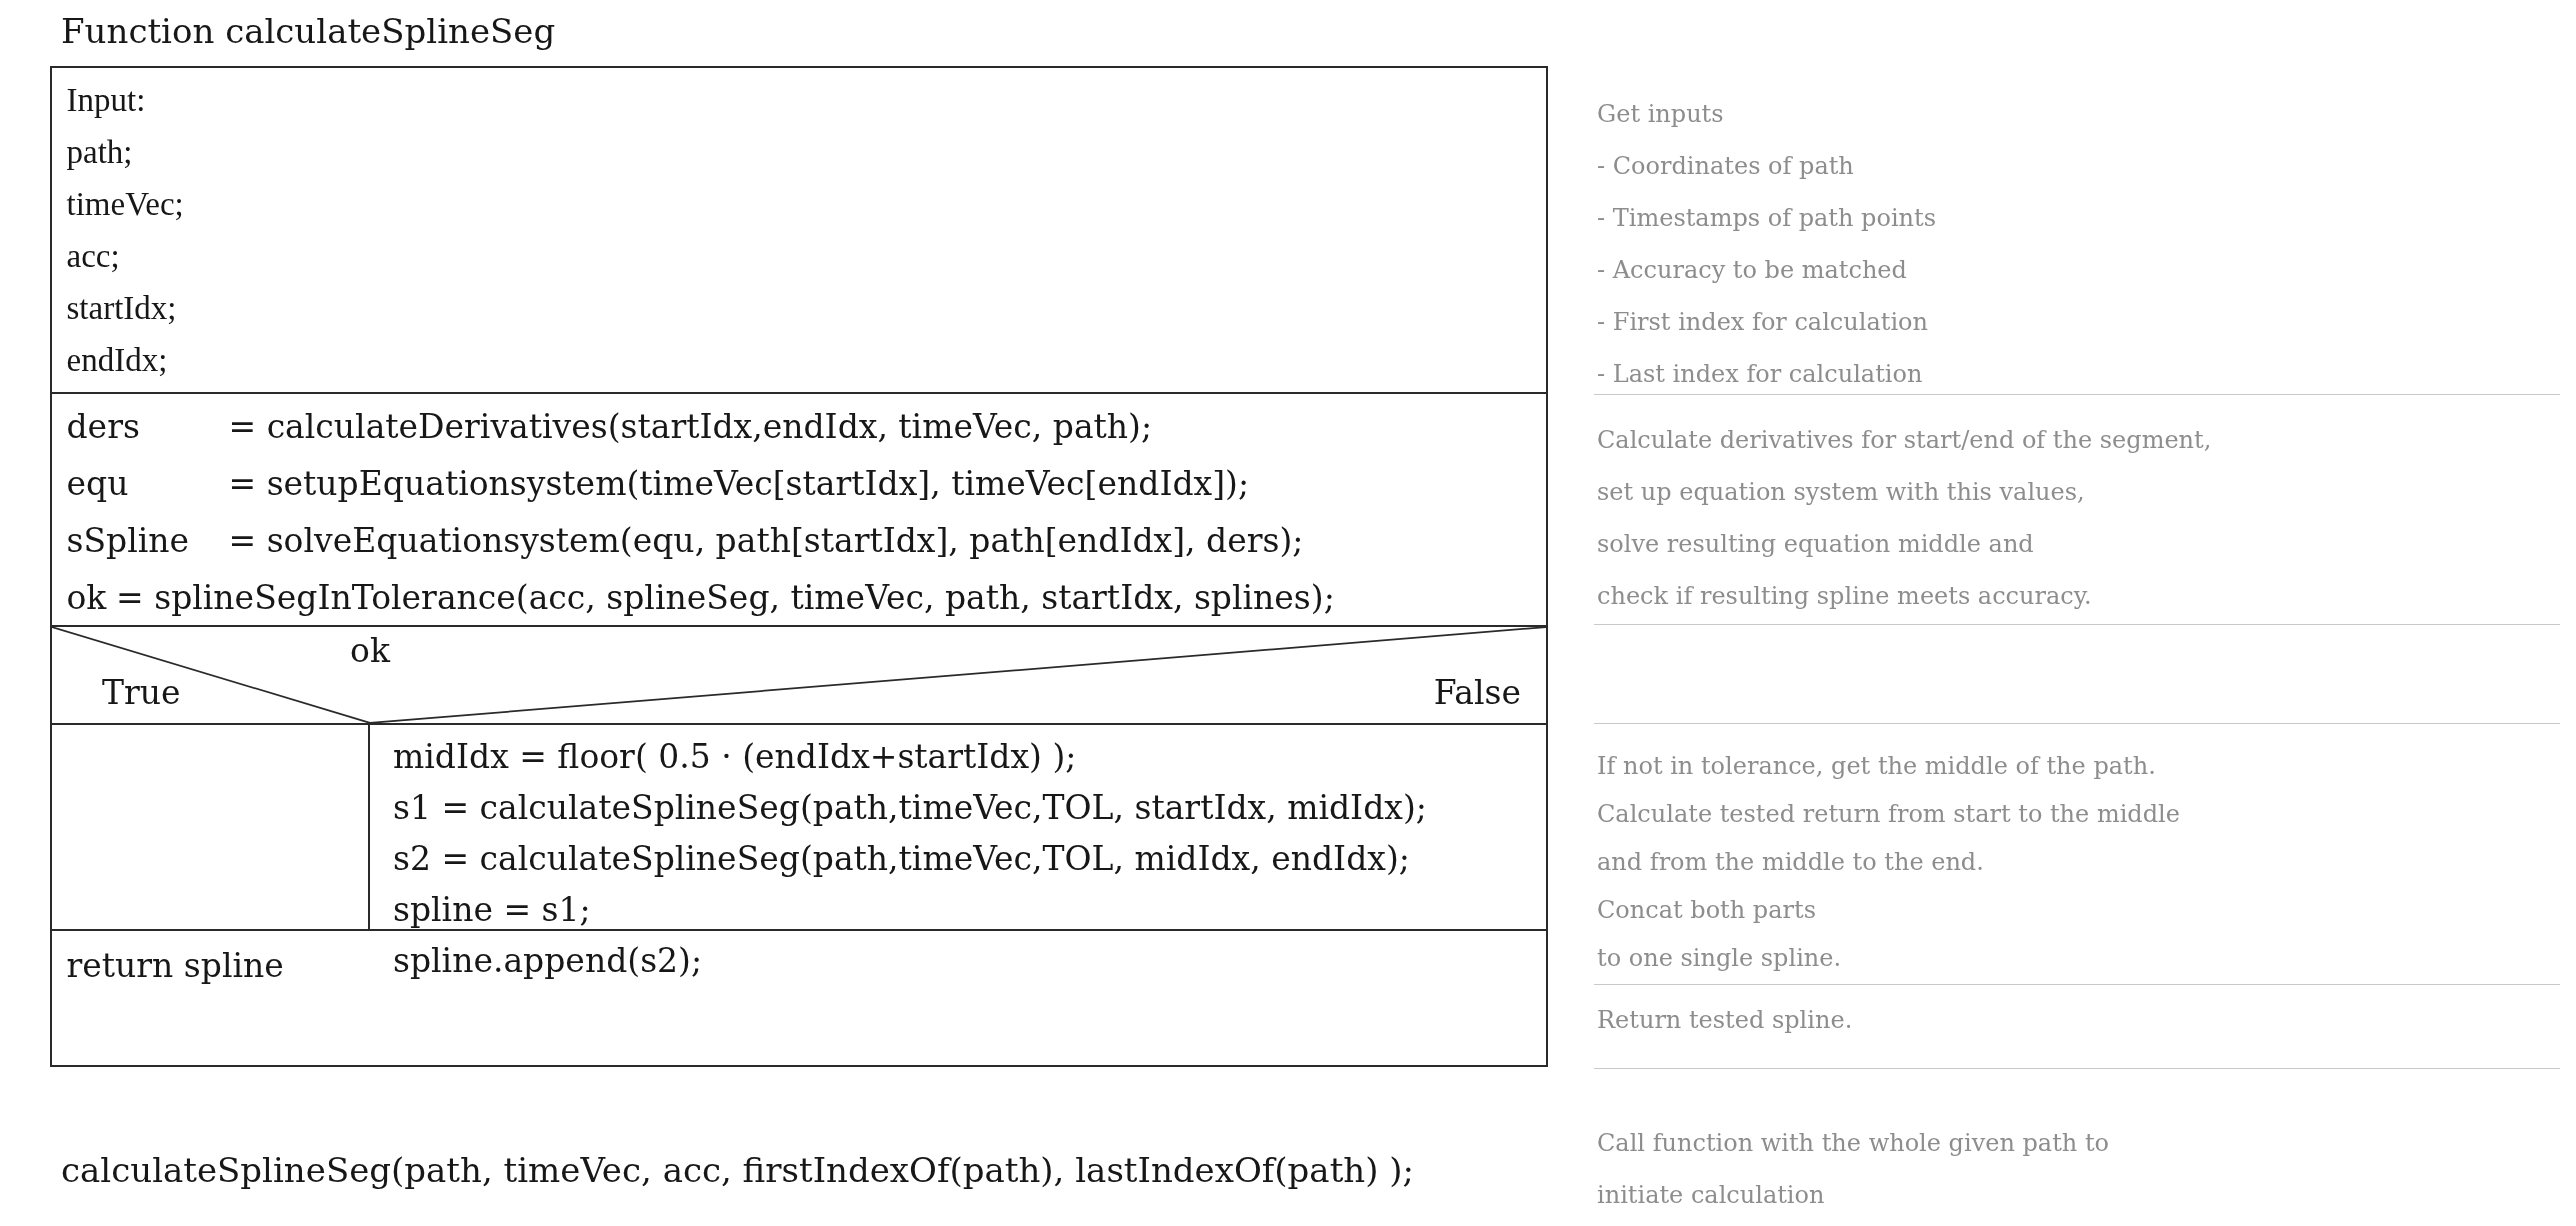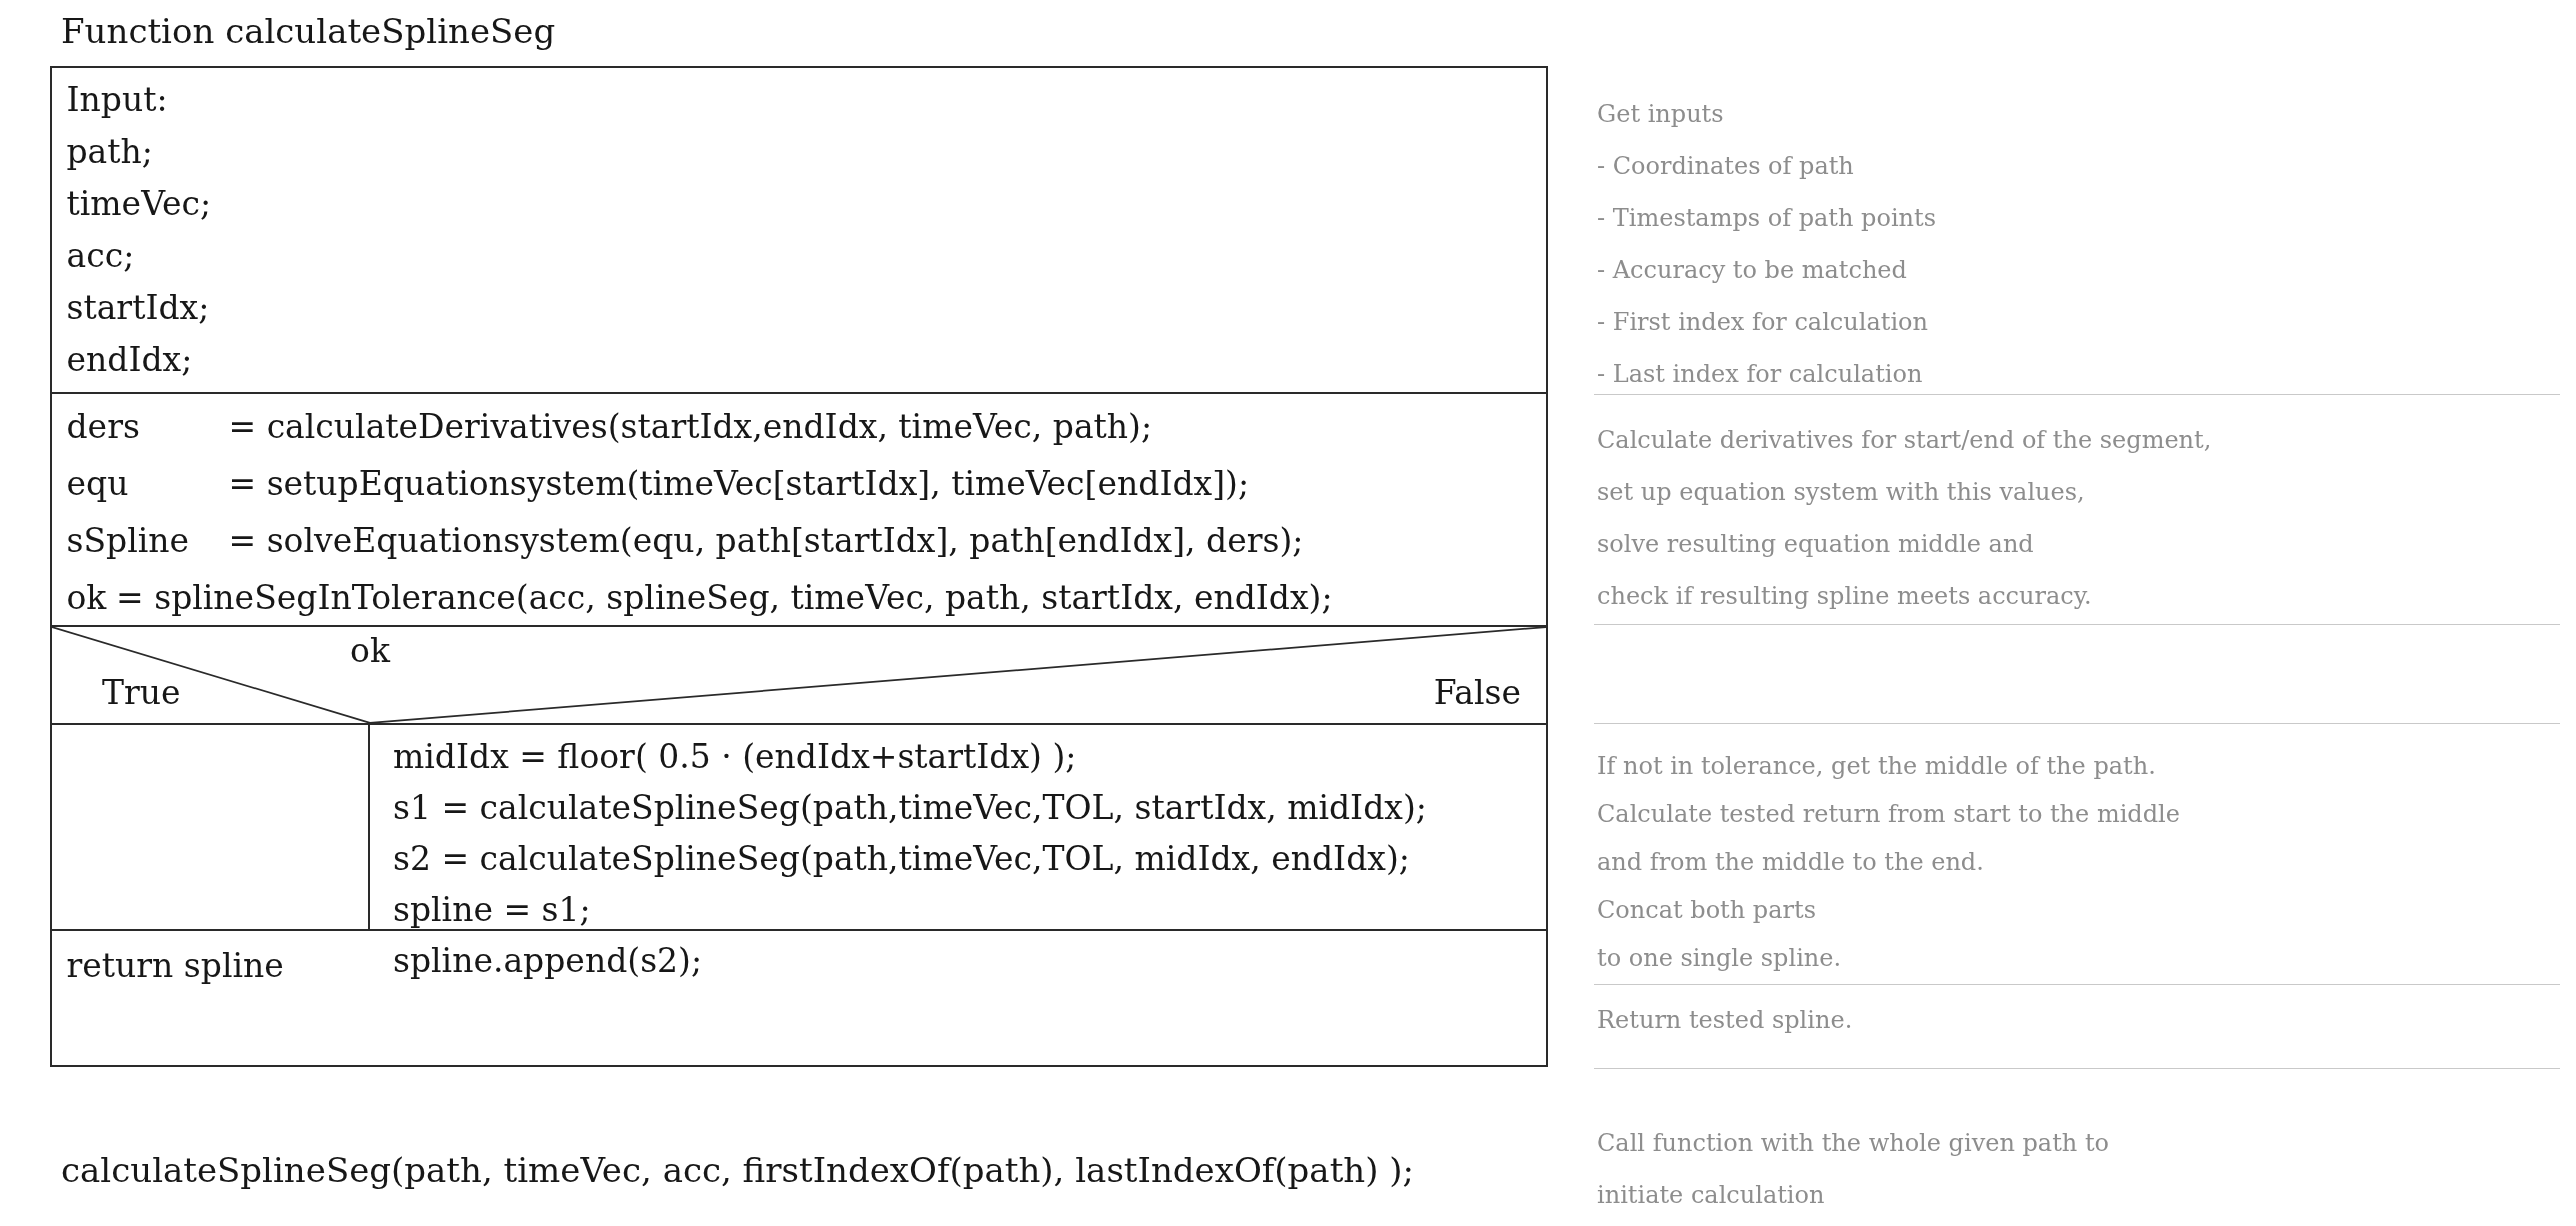--- a/index.html
+++ b/index.html
@@ -33,21 +33,21 @@
     border: 2.1px solid #2a2a2a;
     box-sizing: border-box;
     font-size: 33px;
   }
   .sec { box-sizing: border-box; width: 100%; position: relative; }
   .sec-input {
     height: 326px;
     border-bottom: 2.1px solid #2a2a2a;
     padding: 5.5px 0 0 14.5px;
   }
-  .sec-input .line { line-height: 52px; }
+  .sec-input .line { line-height: 52px; font-family: Liberation Serif, serif; }
   .sec-calc {
     height: 233px;
     border-bottom: 2.1px solid #2a2a2a;
     padding: 4.1px 0 0 14.5px;
   }
   .sec-calc .line { line-height: 57px; white-space: nowrap; }
   .var { display: inline-block; width: 162px; }
   .var-inline { display: inline-block; width: auto; margin-right: 9.7px; }
   .sec-decision {
     height: 98px;
@@ -136,21 +136,21 @@
       <div class="line">timeVec;</div>
       <div class="line">acc;</div>
       <div class="line">startIdx;</div>
       <div class="line">endIdx;</div>
     </div>
 
     <div class="sec sec-calc">
       <div class="line"><span class="var">ders</span><span>= calculateDerivatives(startIdx,endIdx, timeVec, path);</span></div>
       <div class="line"><span class="var">equ</span><span>= setupEquationsystem(timeVec[startIdx], timeVec[endIdx]);</span></div>
       <div class="line"><span class="var">sSpline</span><span>= solveEquationsystem(equ, path[startIdx], path[endIdx], ders);</span></div>
-      <div class="line"><span class="var-inline">ok</span><span>= splineSegInTolerance(acc, splineSeg, timeVec, path, startIdx, endIdx);</span></div>
+      <div class="line"><span class="var-inline">ok</span><span>= splineSegInTolerance(acc, splineSeg, timeVec, path, startIdx, splines);</span></div>
     </div>
 
     <div class="sec sec-decision">
       <svg width="1494" height="96" viewBox="0 0 2166 139">
         <line x1="0" y1="0" x2="461" y2="139"></line>
         <line x1="461" y1="139" x2="2166" y2="0"></line>
       </svg>
       <div class="cond-label">ok</div>
       <div class="true-label">True</div>
       <div class="false-label">False</div>

